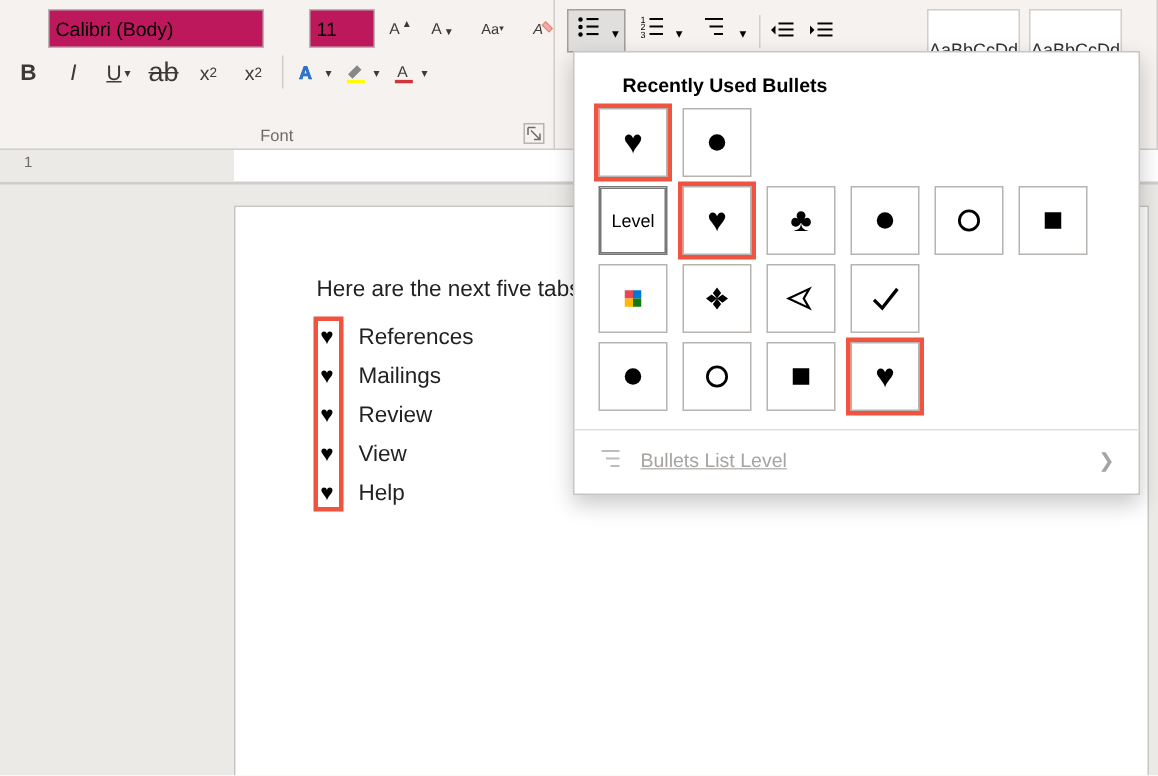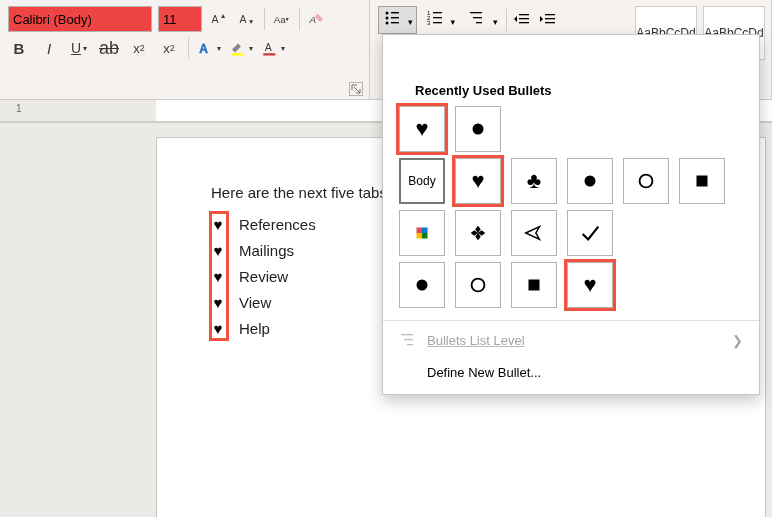--- a/index.html
+++ b/index.html
@@ -9,56 +9,56 @@
   .ribbon { background: #f5f2f0; border-bottom: 1px solid #d0cdca; height: 100px; position: relative; }
   .group-font { position: absolute; left: 0; top: 0; width: 370px; height: 100px; border-right: 1px solid #d0cdca; }
   .group-para { position: absolute; left: 370px; top: 0; right: 0; height: 100px; border-right: 1px solid #d0cdca; }
 
   .row1 { display: flex; align-items: center; gap: 6px; padding: 6px 8px 2px; }
   .row2 { display: flex; align-items: center; gap: 8px; padding: 2px 8px 2px; }
   .grplabel { position: absolute; bottom: 3px; left: 0; right: 0; text-align: center; font-size: 11px; color: #6f6a66; }
   .dialoglaunch { position: absolute; bottom: 4px; right: 6px; width: 14px; height: 14px; border: 1px solid #b8b4b1; display:flex; align-items:center; justify-content:center; }
   .dialoglaunch svg { width: 10px; height: 10px; }
 
-  .font-combo { height: 26px; border: 1px solid #b8b4b1; background: #ef4444; font-size: 13px; padding: 2px 4px; }
+  .font-combo { height: 26px; border: 1px solid #b8b4b1; background: #be185d; font-size: 13px; padding: 2px 4px; margin-left: 24px; }
   .font-name { width: 144px; }
   .font-size { width: 44px; }
 
   .rbtn { height: 24px; min-width: 22px; display: flex; align-items: center; justify-content: center; color: #3b3a39; cursor: pointer; }
   .rbtn svg { width: 18px; height: 18px; }
   .sep { width: 1px; height: 22px; background: #d0cdca; }
 
   
   .group-para .row1 { gap: 4px; }
   .splitbtn { display: flex; align-items: center; border: 1px solid transparent; }
   .splitbtn.active { border-color: #a19f9d; background: #e1dfdd; }
   .splitbtn .main { padding: 2px 4px; }
   .splitbtn .chev { padding: 2px 3px; }
 
   
-  .styles { position:absolute; right:0; top:6px; display:flex; gap:6px; padding-right:6px;}
+  .styles { position:absolute; right:17px; top:6px; display:flex; gap:6px; padding-right:6px;}
   .stylecard { width:62px; height:54px; border:1px solid #d0cdca; background:#fff; display:flex; align-items:center; justify-content:center; font-size:12px; color:#323130; overflow:hidden;}
 
   
   .ruler { height: 22px; border-bottom: 1px solid #d0cdca; background: #fff; position:relative; }
   .ruler .shade { position:absolute; left:0; top:0; bottom:0; width:156px; background:#eceae7; }
   .ruler .num { position:absolute; top:3px; font-size:10px; color:#6f6a66; }
 
   
   .canvas { position:absolute; left:0; right:0; top:122px; bottom:0; background:#eceae7; border-top:1px solid #d0cdca; overflow:hidden;}
   .page { position:absolute; left:156px; top:14px; width:610px; height:520px; background:#fff; border:1px solid #c8c6c4; padding: 46px 20px 20px 54px; font-size:15px; color:#222;}
   .page .heading { margin-bottom: 10px; }
   .bulleted { position:relative; }
   .bullet-row { display:flex; align-items:center; gap:14px; height:26px; }
   .bullet-row .b { width:14px; text-align:center; color:#000; }
   .bullet-highlight { position:absolute; left:-2px; top:0; width:20px; height:130px; border:3px solid #f0533f; pointer-events:none; }
 
   
   .dropdown { position:absolute; left:382px; top:34px; width:378px; background:#fff; border:1px solid #c8c6c4; box-shadow:0 6px 14px rgba(0,0,0,.22); padding-bottom:6px; z-index:10; }
-  .dropdown .sectitle { font-size:13px; font-weight:600; padding:14px 32px 8px;margin-top:34px; }
+  .dropdown .sectitle { font-size:13px; font-weight:600; padding:14px 32px 8px; }
   .swatch-row { display:flex; gap:10px; padding:0 16px 6px; flex-wrap:wrap;}
   .swatch { width:46px; height:46px; border:1px solid #b6b3b0; display:flex; align-items:center; justify-content:center; font-size:12px; cursor:pointer; background:#fff;}
   .swatch.none { font-size:12px; }
   .swatch.sel { outline:3px solid #f0533f; outline-offset:0; }
   .swatch.active { border-color:#777; box-shadow: inset 0 0 0 1px #777; }
   .swatch svg { width:22px; height:22px; }
   .dropdown hr { border:none; border-top:1px solid #e1dfdd; margin:6px 0 2px; }
   .menuitem { display:flex; align-items:center; gap:10px; padding:8px 16px; font-size:13px; cursor:pointer; }
   .menuitem.disabled { color:#a6a3a0; cursor:default; }
   .menuitem .chev-r { margin-left:auto; color:#a6a3a0; }
@@ -135,20 +135,21 @@
           <span style="font-size:8px;margin-left:2px">▾</span>
         </div>
       <div class="rbtn">
           <svg viewBox="0 0 24 24">
             <text x="5" y="16" font-size="14" fill="#3b3a39">A</text>
             <rect x="3" y="19" width="16" height="3" fill="#d13438"></rect>
           </svg>
           <span style="font-size:8px;margin-left:2px">▾</span>
         </div>
     </div>
+    <div class="grplabel">Font</div>
     <div class="dialoglaunch">
         <svg viewBox="0 0 10 10">
           <path d="M1 1 H6 M1 1 V6 M3 3 L9 9 M9 5 V9 H5" stroke="#6f6a66" fill="none" stroke-width="1"></path>
         </svg>
       </div>
   </div>
 
   <div class="group-para">
     <div class="row1">
       <div class="splitbtn active">
@@ -247,21 +248,21 @@
         <span style="font-size:22px">♥</span>
       </div>
     <div class="swatch">
         <svg viewBox="0 0 24 24">
           <circle cx="12" cy="12" r="6"></circle>
         </svg>
       </div>
   </div>
 
   <div class="swatch-row">
-    <div class="swatch none active">Body</div>
+    <div class="swatch none active">Level</div>
     <div class="swatch sel">
         <span style="font-size:22px">♥</span>
       </div>
     <div class="swatch">
         <span style="font-size:22px">♣</span>
       </div>
     <div class="swatch">
         <svg viewBox="0 0 24 24">
           <circle cx="12" cy="12" r="6"></circle>
         </svg>
@@ -327,17 +328,13 @@
   <hr>
   <div class="menuitem disabled">
     <svg width="18" height="18" viewBox="0 0 18 18">
         <rect x="2" y="3" width="12" height="1.3" fill="#bdbab7"></rect>
         <rect x="5" y="8" width="9" height="1.3" fill="#bdbab7"></rect>
         <rect x="8" y="13" width="6" height="1.3" fill="#bdbab7"></rect>
       </svg>
     <span style="text-decoration:underline;text-decoration-color:#bdbab7">Bullets List Level</span>
     <span class="chev-r">❯</span>
   </div>
-  <div class="menuitem">
-    <span style="width:18px"></span>
-    <span>Define New Bullet...</span>
-  </div>
 </div>
 
 </body></html>

